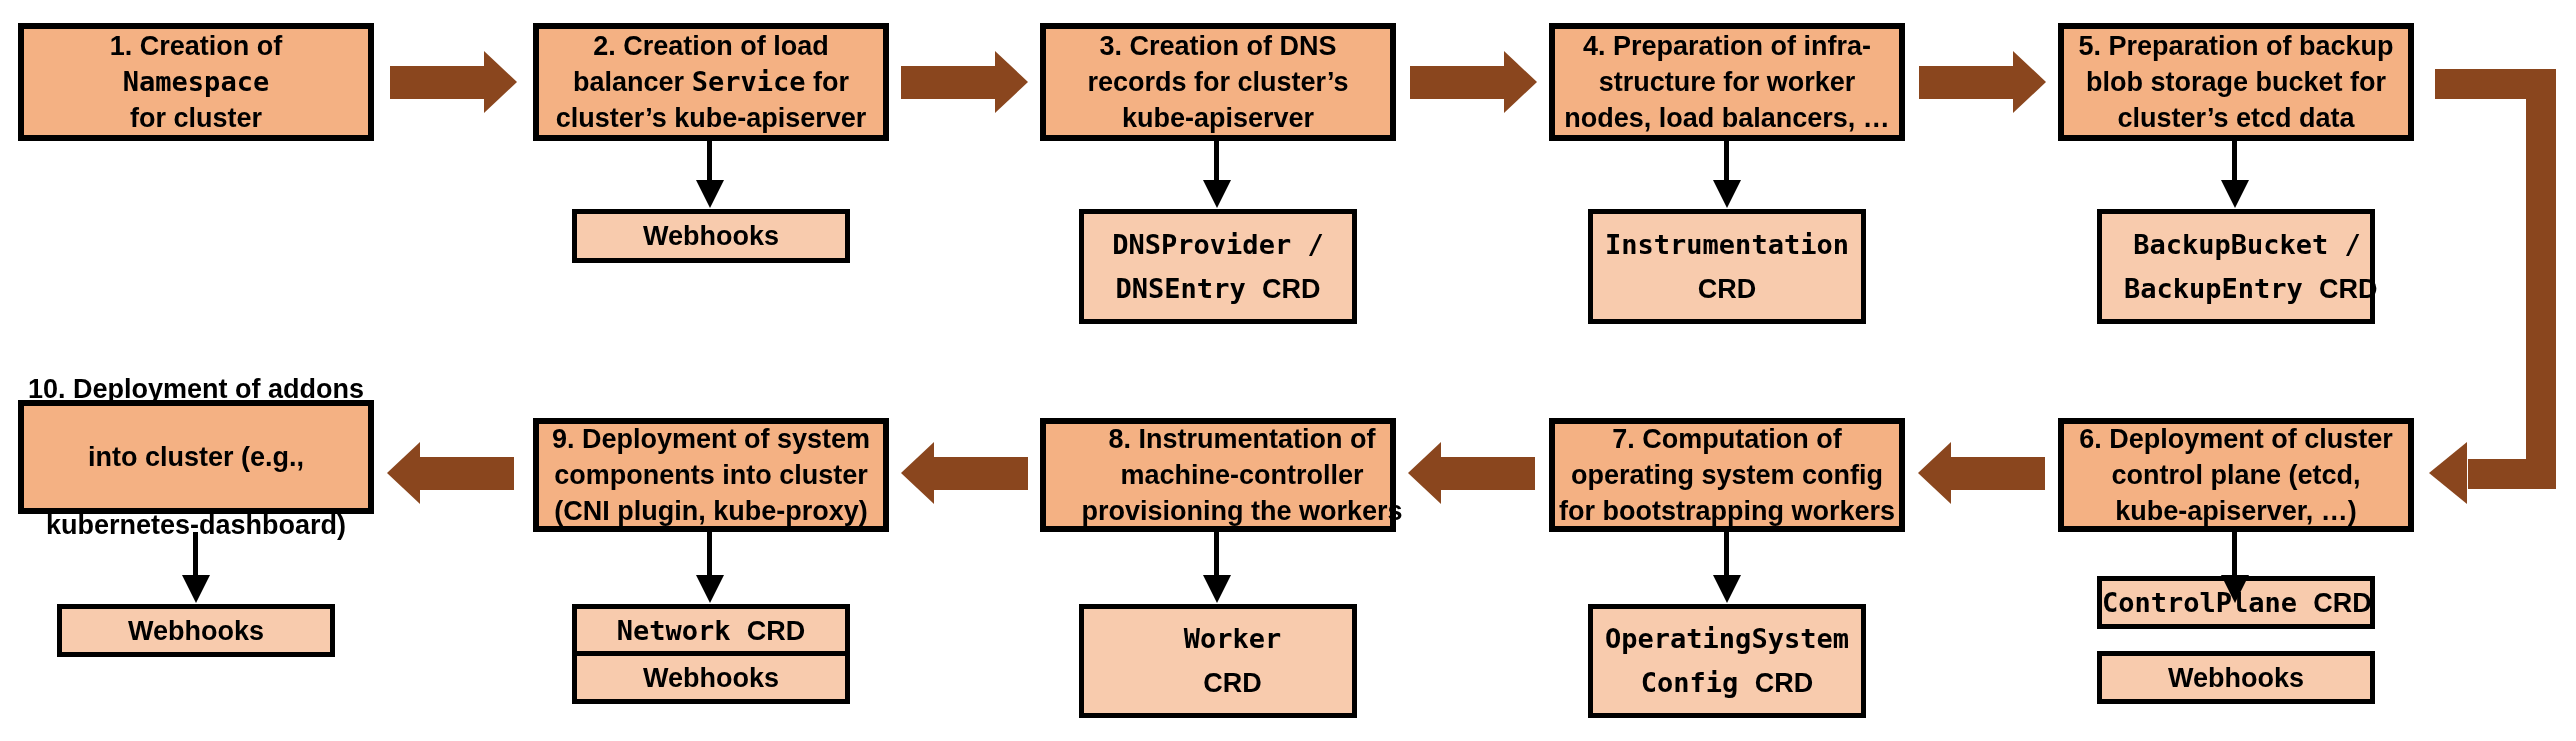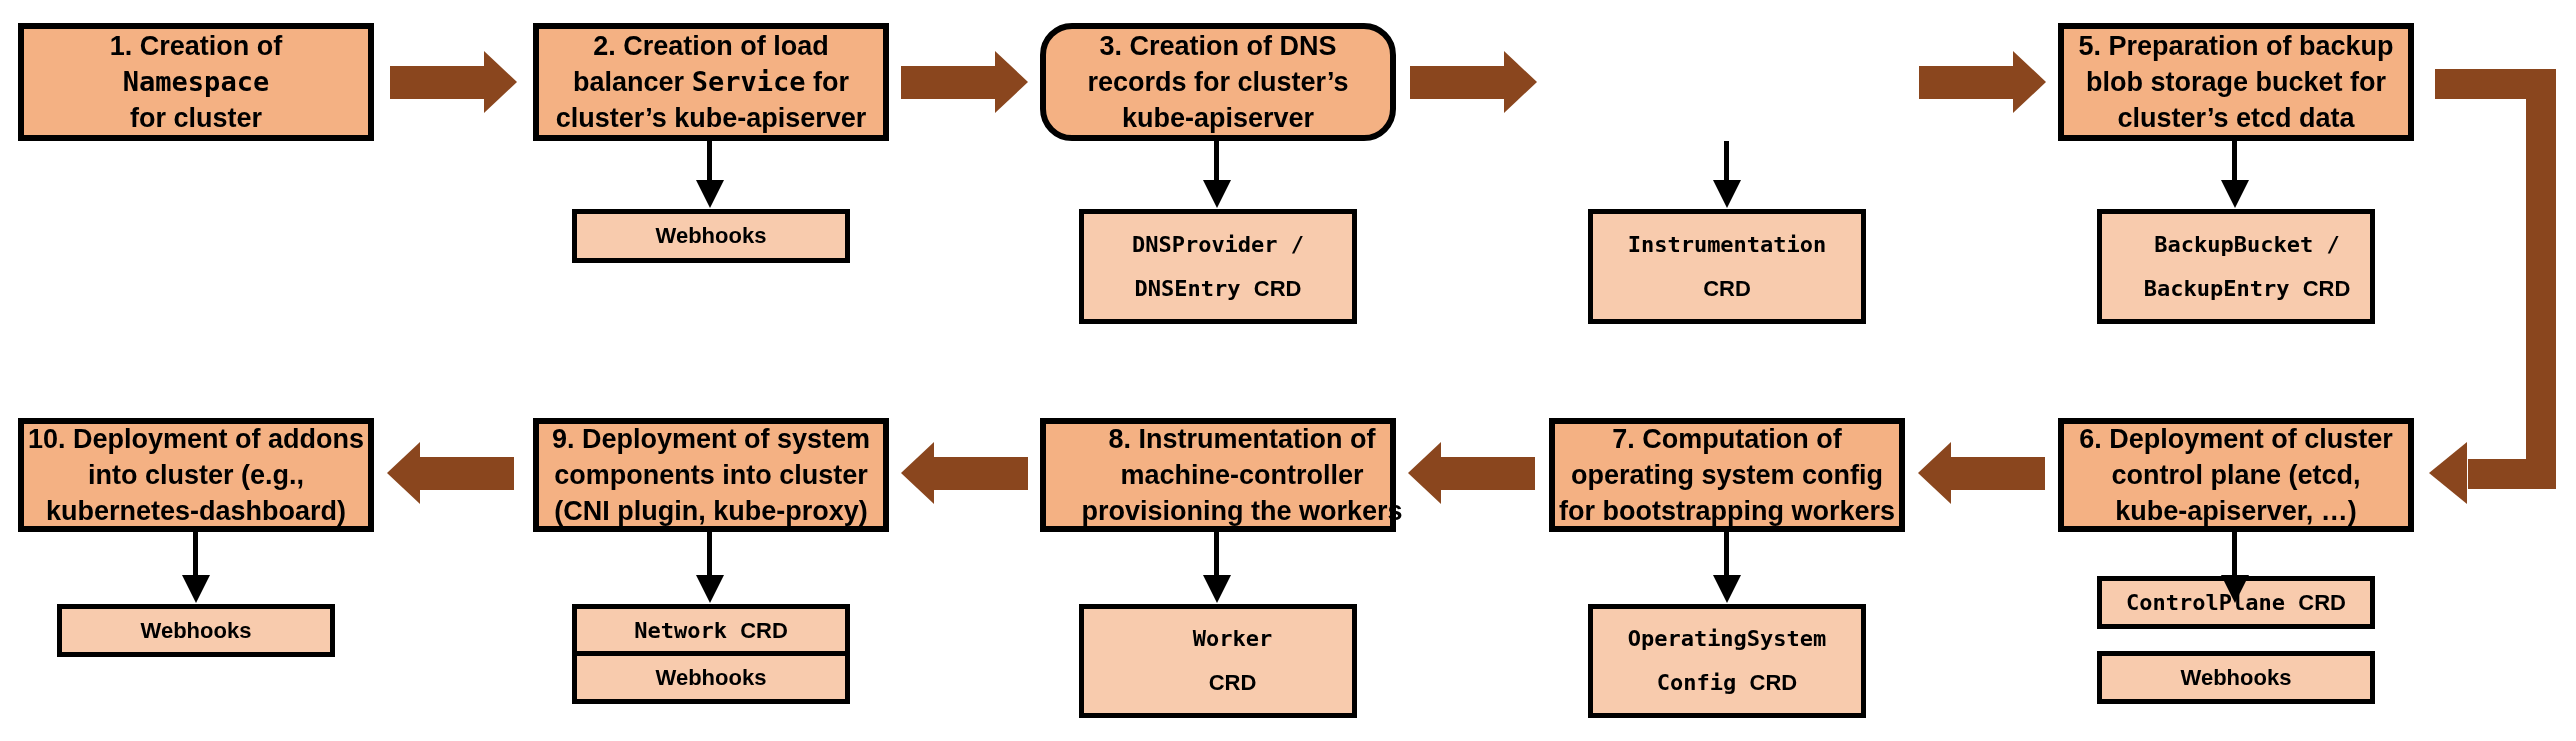--- a/index.html
+++ b/index.html
@@ -6,27 +6,27 @@
   #canvas{position:relative;width:2576px;height:742px;background:#ffffff;overflow:hidden;
           font-family:"Liberation Sans",sans-serif;}
   
   .main-box{position:absolute;width:356px;height:118px;background:#F4B183;border:6.4px solid #000;
             box-sizing:border-box;display:flex;flex-direction:column;justify-content:center;
             align-items:center;text-align:center;font-weight:bold;font-size:27px;line-height:36px;
             white-space:nowrap;color:#000;}
   .row-bottom{height:114px;}
   .sub-box{position:absolute;width:278px;background:#F8CBAD;border:5px solid #000;box-sizing:border-box;
            display:flex;flex-direction:column;justify-content:center;text-align:center;
-           font-weight:bold;font-size:22px;line-height:44px;white-space:nowrap;color:#000;}
+           font-weight:bold;font-size:27px;line-height:44px;white-space:nowrap;color:#000;}
   .mono{font-family:"DejaVu Sans Mono","Liberation Mono",monospace;font-weight:bold;}
   
-  .s1{left:18px;top:23px;}   .s2{left:533px;top:23px;}  .s3{left:1040px;top:23px;border-radius:32px;}
+  .s1{left:18px;top:23px;}   .s2{left:533px;top:23px;}  .s3{left:1040px;top:23px;}
   .s4{left:1549px;top:23px;} .s5{left:2058px;top:23px;}
   .s6{left:2058px;top:418px;}.s7{left:1549px;top:418px;}.s8{left:1040px;top:418px;padding-left:48px;}
-  .s9{left:533px;top:418px;} .s10{left:18px;top:418px;}
+  .s9{left:533px;top:418px;} .s10{left:18px;top:400px;gap:32px;}
   
   .a2{left:572px;top:209px;height:54px;}
   .a3{left:1079px;top:209px;height:115px;}
   .a4{left:1588px;top:209px;height:115px;}
   .a5{left:2097px;top:209px;height:115px;padding-left:22px;}
   .a6a{left:2097px;top:576px;height:53px;} .a6b{left:2097px;top:651px;height:53px;}
   .a7{left:1588px;top:604px;height:114px;}
   .a8{left:1079px;top:604px;height:114px;padding-left:29px;}
   .a9a{left:572px;top:604px;height:53px;}  .a9b{left:572px;top:651px;height:53px;}
   .a10{left:57px;top:604px;height:53px;}
@@ -72,20 +72,25 @@
   <div class="main-box s2">
       <div><span class="sans">2. Creation of load</span></div>
       <div><span class="sans">balancer </span><span class="mono">Service</span><span class="sans"> for</span></div>
       <div><span class="sans">cluster’s kube-apiserver</span></div>
     </div>
   <div class="main-box s3">
       <div><span class="sans">3. Creation of DNS</span></div>
       <div><span class="sans">records for cluster’s</span></div>
       <div><span class="sans">kube-apiserver</span></div>
     </div>
+  <div class="main-box s4">
+      <div><span class="sans">4. Preparation of infra-</span></div>
+      <div><span class="sans">structure for worker</span></div>
+      <div><span class="sans">nodes, load balancers, …</span></div>
+    </div>
   <div class="main-box s5">
       <div><span class="sans">5. Preparation of backup</span></div>
       <div><span class="sans">blob storage bucket for</span></div>
       <div><span class="sans">cluster’s etcd data</span></div>
     </div>
 
   <div class="main-box row-bottom s6">
       <div><span class="sans">6. Deployment of cluster</span></div>
       <div><span class="sans">control plane (etcd,</span></div>
       <div><span class="sans">kube-apiserver, …)</span></div>

